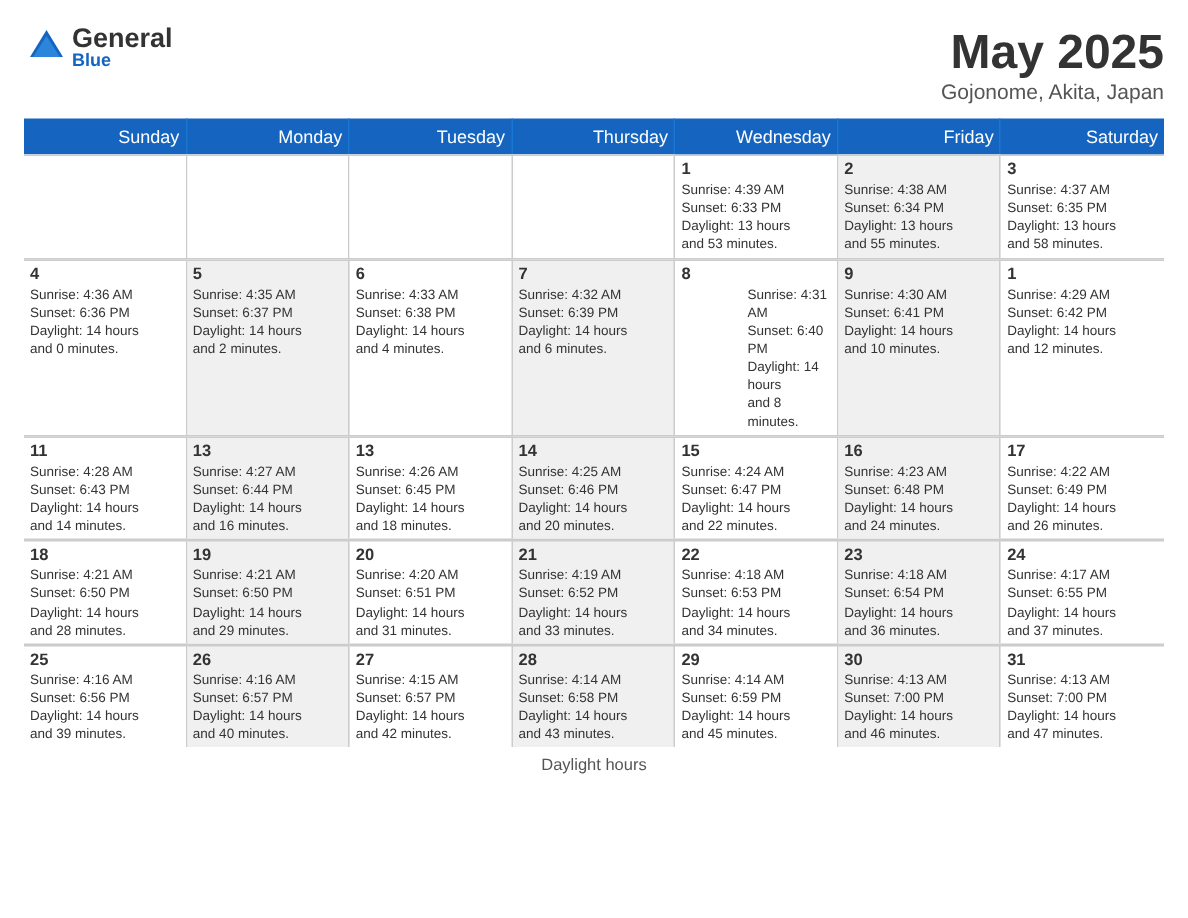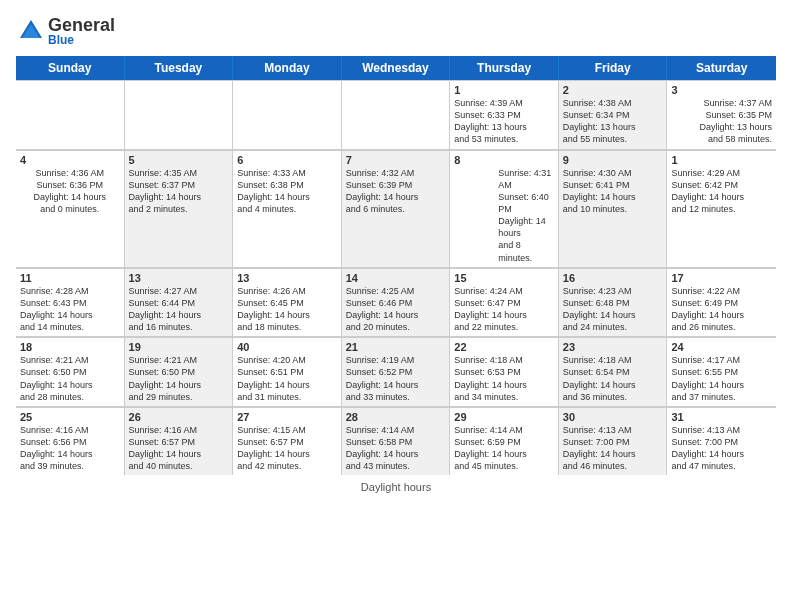--- a/index.html
+++ b/index.html
@@ -64,24 +64,24 @@
       display: flex;
       flex-direction: column;
     }
     .cal-header {
       display: grid;
       grid-template-columns: repeat(7, 1fr);
       background: #1565c0;
     }
     .cal-header-cell {
       color: #fff;
-      font-weight: bold;
+      font-weight: normal;
       font-size: 12px;
       padding: 5px 4px;
-      text-align: center;
+      text-align: right;
       border-right: 1px solid #1976d2;
     }
     .cal-header-cell:last-child { border-right: none; }
     .cal-body {
       flex: 1;
       display: flex;
       flex-direction: column;
     }
     .cal-row {
       display: grid;
@@ -133,29 +133,33 @@
     <div class="logo">
       <svg class="logo-icon" viewBox="0 0 30 30">
         <polygon points="15,4 26,22 4,22" fill="#1565c0"></polygon>
         <polygon points="15,8 24,22 6,22" fill="#42a5f5" opacity="0.5"></polygon>
       </svg>
       <div class="logo-text">
         <span class="logo-general">General</span>
         <span class="logo-blue">Blue</span>
       </div>
     </div>
+    <div class="title-block">
+      <div class="month-title">May 2025</div>
+      <div class="subtitle">Gojonome, Akita, Japan</div>
+    </div>
   </div>
 
   <div class="calendar">
     <div class="cal-header" id="cal-header">
         <div class="cal-header-cell">Sunday</div>
+        <div class="cal-header-cell">Monday</div>
         <div class="cal-header-cell">Tuesday</div>
-        <div class="cal-header-cell">Monday</div>
+        <div class="cal-header-cell">Thursday</div>
         <div class="cal-header-cell">Wednesday</div>
-        <div class="cal-header-cell">Thursday</div>
         <div class="cal-header-cell">Friday</div>
         <div class="cal-header-cell">Saturday</div>
       </div>
     <div class="cal-body" id="cal-body">
         <div class="cal-row">
           <div class="cal-cell empty"></div>
           <div class="cal-cell empty"></div>
           <div class="cal-cell empty"></div>
           <div class="cal-cell empty"></div>
           <div class="cal-cell">
@@ -167,30 +171,30 @@
           </div>
           <div class="cal-cell shaded">
             <span class="day-num">2</span>
             <div class="cell-info" style="white-space: pre-line;">Sunrise: 4:38 AM
 Sunset: 6:34 PM
 Daylight: 13 hours
 and 55 minutes.</div>
           </div>
           <div class="cal-cell">
             <span class="day-num">3</span>
-            <div class="cell-info" style="white-space: pre-line; text-align: right;">Sunrise: 4:37 AM
+            <div class="cell-info" style="white-space: pre-line;">Sunrise: 4:37 AM
 Sunset: 6:35 PM
 Daylight: 13 hours
 and 58 minutes.</div>
           </div>
         </div>
         <div class="cal-row">
           <div class="cal-cell">
             <span class="day-num">4</span>
-            <div class="cell-info" style="white-space: pre-line; text-align: center;">Sunrise: 4:36 AM
+            <div class="cell-info" style="white-space: pre-line;">Sunrise: 4:36 AM
 Sunset: 6:36 PM
 Daylight: 14 hours
 and 0 minutes.</div>
           </div>
           <div class="cal-cell shaded">
             <span class="day-num">5</span>
             <div class="cell-info" style="white-space: pre-line;">Sunrise: 4:35 AM
 Sunset: 6:37 PM
 Daylight: 14 hours
 and 2 minutes.</div>
@@ -291,21 +295,21 @@
 and 28 minutes.</div>
           </div>
           <div class="cal-cell shaded">
             <span class="day-num">19</span>
             <div class="cell-info" style="white-space: pre-line;">Sunrise: 4:21 AM
 Sunset: 6:50 PM
 Daylight: 14 hours
 and 29 minutes.</div>
           </div>
           <div class="cal-cell">
-            <span class="day-num">40</span>
+            <span class="day-num">20</span>
             <div class="cell-info" style="white-space: pre-line;">Sunrise: 4:20 AM
 Sunset: 6:51 PM
 Daylight: 14 hours
 and 31 minutes.</div>
           </div>
           <div class="cal-cell shaded">
             <span class="day-num">21</span>
             <div class="cell-info" style="white-space: pre-line;">Sunrise: 4:19 AM
 Sunset: 6:52 PM
 Daylight: 14 hours

